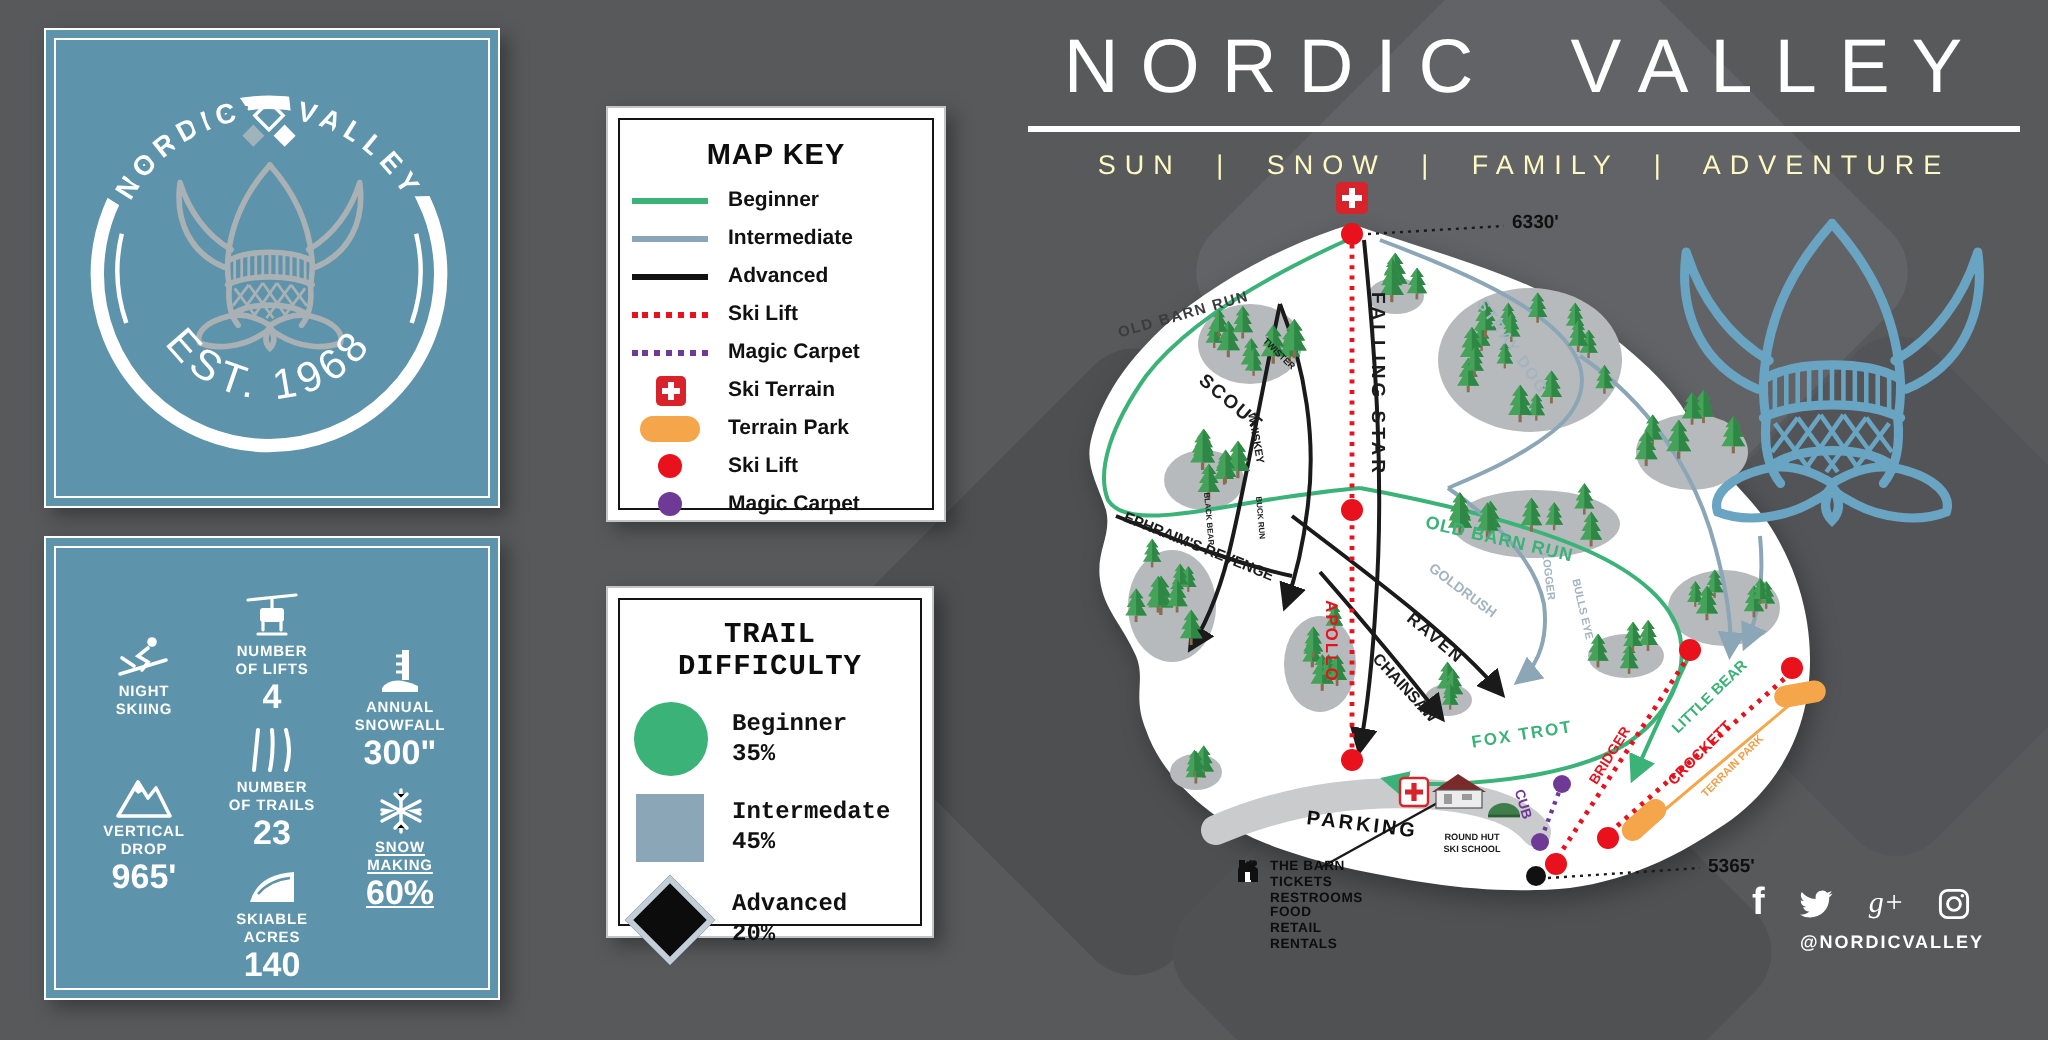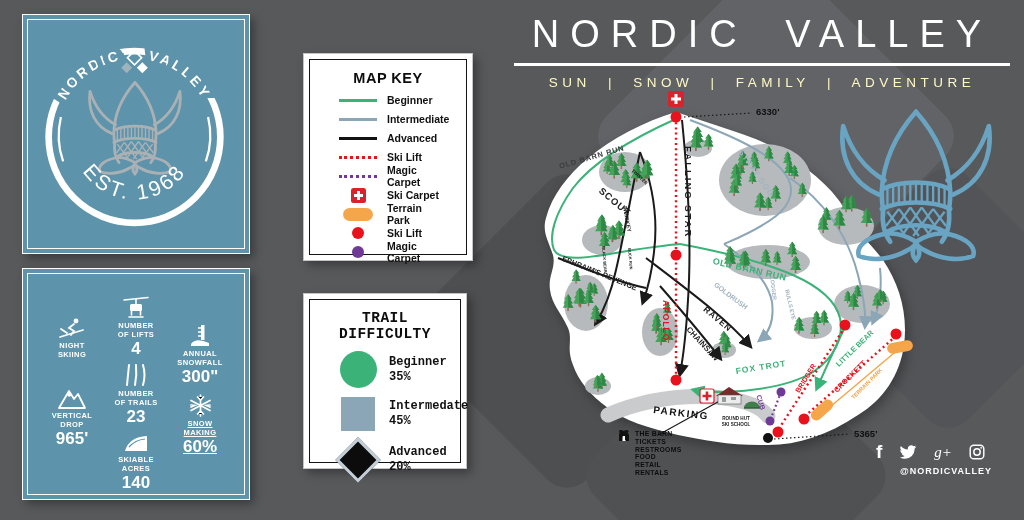--- a/index.html
+++ b/index.html
@@ -21,21 +21,21 @@
   .stat{position:absolute;width:74px;text-align:center;color:#fff;}
   .stat .ic{height:24px;display:flex;align-items:flex-end;justify-content:center;margin-bottom:2px;}
   .stat .lb{font-size:7.5px;font-weight:bold;letter-spacing:.4px;line-height:9px;white-space:pre-line;}
   .stat .vl{font-size:17px;font-weight:bold;line-height:19px;}
   #st-night{left:12px;top:46px;}  #st-lifts{left:76px;top:26px;}  #st-snowfall{left:140px;top:54px;}
   #st-drop{left:12px;top:116px;}  #st-trails{left:76px;top:94px;} #st-making{left:140px;top:124px;text-decoration:underline;}
   #st-acres{left:76px;top:160px;}
 
   
   .panel{position:absolute;background:#fff;border:1px solid #c4c4c4;box-shadow:4px 4px 9px rgba(0,0,0,.35);}
-  .panel .pinner{position:absolute;inset:5px;border:1.6px solid #141414;padding:8px 25px;box-sizing:border-box;}
+  .panel .pinner{position:absolute;inset:5px;border:1.6px solid #141414;padding:8px 2px;box-sizing:border-box;}
   #map-key-panel{left:303px;top:53px;width:168px;height:206px;}
   #trail-difficulty-panel{left:303px;top:293px;width:162px;height:174px;font-family:Liberation Mono, monospace;}
   .ptitle{font-size:14.5px;font-weight:bold;text-align:center;letter-spacing:.5px;color:#0d0d0d;margin:2px 0 7px;}
   .krow{display:flex;align-items:center;margin:5px 0;height:14px;}
   .ksw{width:46px;display:flex;justify-content:center;align-items:center;flex:0 0 46px;}
   .klb{font-size:10.5px;font-weight:bold;color:#111;margin-left:6px;}
   .sw-line{width:38px;height:3px;}
   .sw-beg{background:#3bb277;} .sw-int{background:#8ba6b7;} .sw-adv{background:#121212;}
   .sw-dot{width:38px;height:0;}
   .sw-dot-red{border-top:3px dotted #e8111c;} .sw-dot-pur{border-top:3px dotted #6f3a96;}
@@ -271,21 +271,21 @@
       <div class="krow">
         <span class="ksw">
             <span class="sw-dot sw-dot-pur"></span>
           </span>
         <span class="klb">Magic Carpet</span>
         </div>
       <div class="krow">
         <span class="ksw">
             <span class="sw-patrol"></span>
           </span>
-        <span class="klb">Ski Carpet</span>
+        <span class="klb">Ski Terrain</span>
         </div>
       <div class="krow">
         <span class="ksw">
             <span class="sw-pill"></span>
           </span>
         <span class="klb">Terrain Park</span>
         </div>
       <div class="krow">
         <span class="ksw">
             <span class="sw-cir cir-red"></span>

